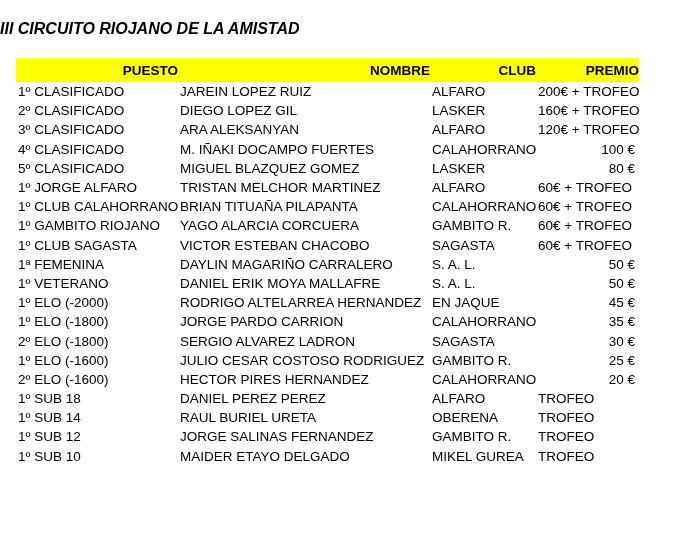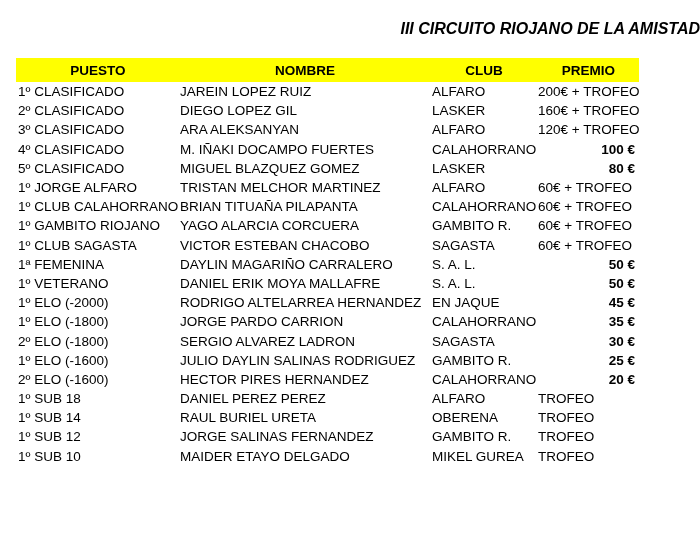--- a/index.html
+++ b/index.html
@@ -3,41 +3,41 @@
 <meta charset="utf-8">
 <style>
   html, body { margin:0; padding:0; }
   body {
     width:700px; height:560px; background:#ffffff; overflow:hidden;
     font-family:"Liberation Sans", sans-serif; color:#000;
   }
   .doc { position:relative; width:700px; height:560px; background:#ffffff; }
   .doc-title {
     position:absolute; top:20px; left:0; width:700px;
-    text-align:right; font-size:16px; font-weight:bold; font-style:italic;
+    text-align:left; font-size:16px; font-weight:bold; font-style:italic;
     white-space:nowrap;
   }
   table.prize-table {
     position:absolute; left:16px; top:58px; width:623px;
     border-collapse:collapse; table-layout:fixed;
   }
   .prize-table col.c1 { width:162px; }
   .prize-table col.c2 { width:252px; }
   .prize-table col.c3 { width:106px; }
   .prize-table col.c4 { width:103px; }
   .prize-table th {
     background:#FFFF00; font-weight:bold; font-size:13.5px;
-    text-align:center; height:24px; padding:0 0 0 2px;
+    text-align:right; height:24px; padding:0 0 0 2px;
     vertical-align:middle; white-space:nowrap; overflow:hidden;
   }
   .prize-table td {
     font-size:13.5px; height:19.2px; padding:0 0 0 2px;
     vertical-align:middle; white-space:nowrap; overflow:hidden;
   }
-  .prize-table td.right { text-align:right; padding-right:4px;font-weight:bold; }
+  .prize-table td.right { text-align:right; padding-right:4px; }
 </style>
 </head>
 <body>
 
 <div class="doc">
   <div class="doc-title">III CIRCUITO RIOJANO DE LA AMISTAD</div>
 
   <table class="prize-table">
     <colgroup>
       <col class="c1">
@@ -133,21 +133,21 @@
           <td class="right">35 €</td>
         </tr>
         <tr>
           <td>2º ELO (-1800)</td>
           <td>SERGIO ALVAREZ LADRON</td>
           <td>SAGASTA</td>
           <td class="right">30 €</td>
         </tr>
         <tr>
           <td>1º ELO (-1600)</td>
-          <td>JULIO DAYLIN SALINAS RODRIGUEZ</td>
+          <td>JULIO CESAR COSTOSO RODRIGUEZ</td>
           <td>GAMBITO R.</td>
           <td class="right">25 €</td>
         </tr>
         <tr>
           <td>2º ELO (-1600)</td>
           <td>HECTOR PIRES HERNANDEZ</td>
           <td>CALAHORRANO</td>
           <td class="right">20 €</td>
         </tr>
         <tr>

